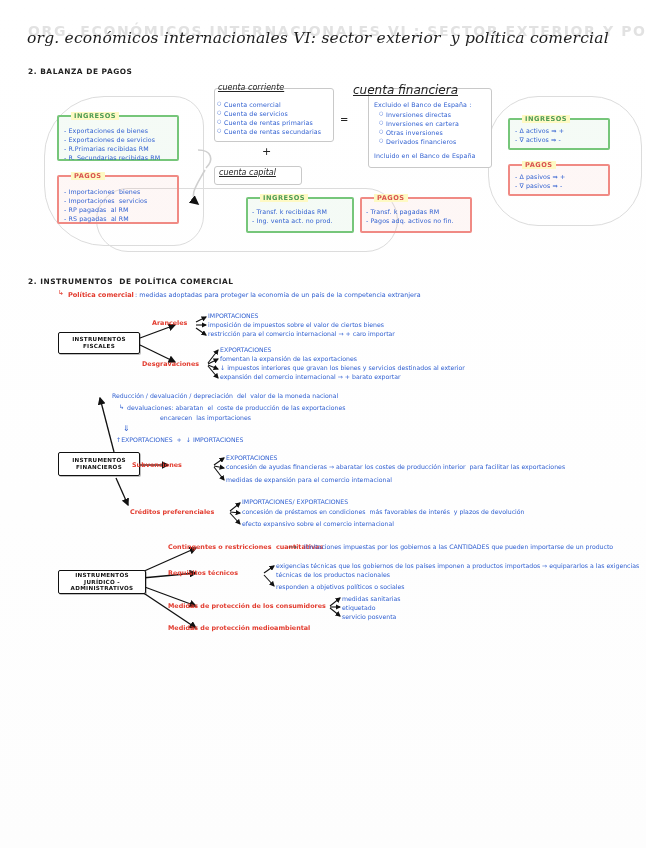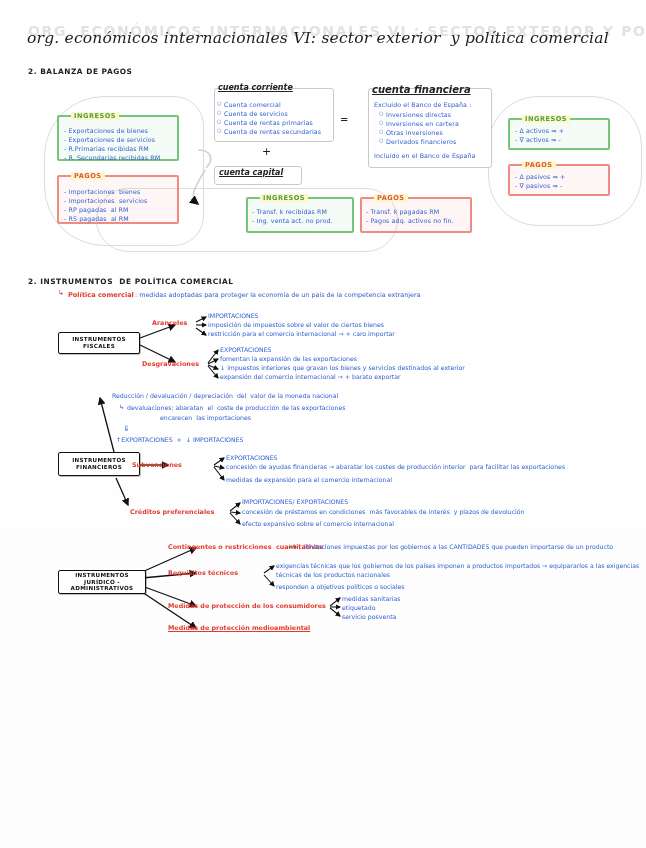--- a/index.html
+++ b/index.html
@@ -6,21 +6,21 @@
   body{width:646px;height:848px;position:relative;overflow:hidden;
        font-family:"DejaVu Sans","Liberation Sans",sans-serif;color:#1a1a1a;}
 
   .page{position:absolute;inset:0;background:#fdfdfd;}
   .sheet{position:absolute;left:0;top:0;width:646px;height:848px;
          background:linear-gradient(180deg,#ffffff 0%,#fefefe 60%,#fdfdfd 100%);}
 
   
   .t{position:absolute;white-space:pre;line-height:1.12;
      font-family:"DejaVu Sans","Liberation Sans",sans-serif;}
-  .hand{font-style:italic;font-weight:bold;}
+  .hand{font-style:italic;}
   .blue{color:#2f5fd0;}
   .red{color:#e23b2e;}
   .black{color:#232323;}
   .grey{color:#6f6f6f;}
 
   
   #title-hand{left:27px;top:30px;font-size:15.5px;letter-spacing:.2px;
       font-style:italic;color:#1c1c1c;
       font-family:"DejaVu Serif","Liberation Serif",serif;}
   #title-ghost{left:28px;top:24px;font-size:14px;font-weight:bold;
@@ -86,21 +86,21 @@
  <div class="t blue" style="left:217px;top:128px;font-size:5px;">○</div>
 
  <div class="t black" style="left:262px;top:146px;font-size:11px;">+</div>
 
  <div class="t black" style="left:340px;top:114px;font-size:10px;">=</div>
 
  <div class="bx grey" style="left:214px;top:166px;width:86px;height:17px;"></div>
  <div class="t hand black" style="left:219px;top:169px;font-size:8px;text-decoration:underline;">cuenta capital</div>
 
  <div class="bx grey" style="left:368px;top:88px;width:122px;height:78px;"></div>
- <div class="t hand black" style="left:372px;top:84px;font-size:10px;text-decoration:underline;">cuenta financiera</div>
+ <div class="t hand black" style="left:353px;top:84px;font-size:12px;text-decoration:underline;">cuenta financiera</div>
  <div class="t li blue" style="left:374px;top:101px;">Excluido el Banco de España :</div>
  <div class="t blue" style="left:379px;top:111px;font-size:5px;">○</div>
  <div class="t blue" style="left:379px;top:120px;font-size:5px;">○</div>
  <div class="t blue" style="left:379px;top:129px;font-size:5px;">○</div>
  <div class="t blue" style="left:379px;top:138px;font-size:5px;">○</div>
  <div class="t li blue" style="left:386px;top:111px;">Inversiones directas</div>
  <div class="t li blue" style="left:386px;top:120px;">Inversiones en cartera</div>
  <div class="t li blue" style="left:386px;top:129px;">Otras inversiones</div>
  <div class="t li blue" style="left:386px;top:138px;">Derivados financieros</div>
  <div class="t li blue" style="left:374px;top:152px;">Incluido en el Banco de España</div>
@@ -245,14 +245,14 @@
  <div class="t branch red" style="left:168px;top:570px;">Requisitos técnicos</div>
  <div class="t leaf blue" style="left:276px;top:563px;">exigencias técnicas que los gobiernos de los países imponen a productos importados ⇒ equipararlos a las exigencias</div>
  <div class="t leaf blue" style="left:276px;top:572px;">técnicas de los productos nacionales</div>
  <div class="t leaf blue" style="left:276px;top:584px;">responden a objetivos políticos o sociales</div>
 
  <div class="t branch red" style="left:168px;top:603px;">Medidas de protección de los consumidores</div>
  <div class="t leaf blue" style="left:342px;top:596px;">medidas sanitarias</div>
  <div class="t leaf blue" style="left:342px;top:605px;">etiquetado</div>
  <div class="t leaf blue" style="left:342px;top:614px;">servicio posventa</div>
 
- <div class="t branch red" style="left:168px;top:625px;text-decoration:underline;">Medidas de protección medioambiental</div>
+ <div class="t branch red" style="left:168px;top:625px;">Medidas de protección medioambiental</div>
 </div>
 
 </body></html>

